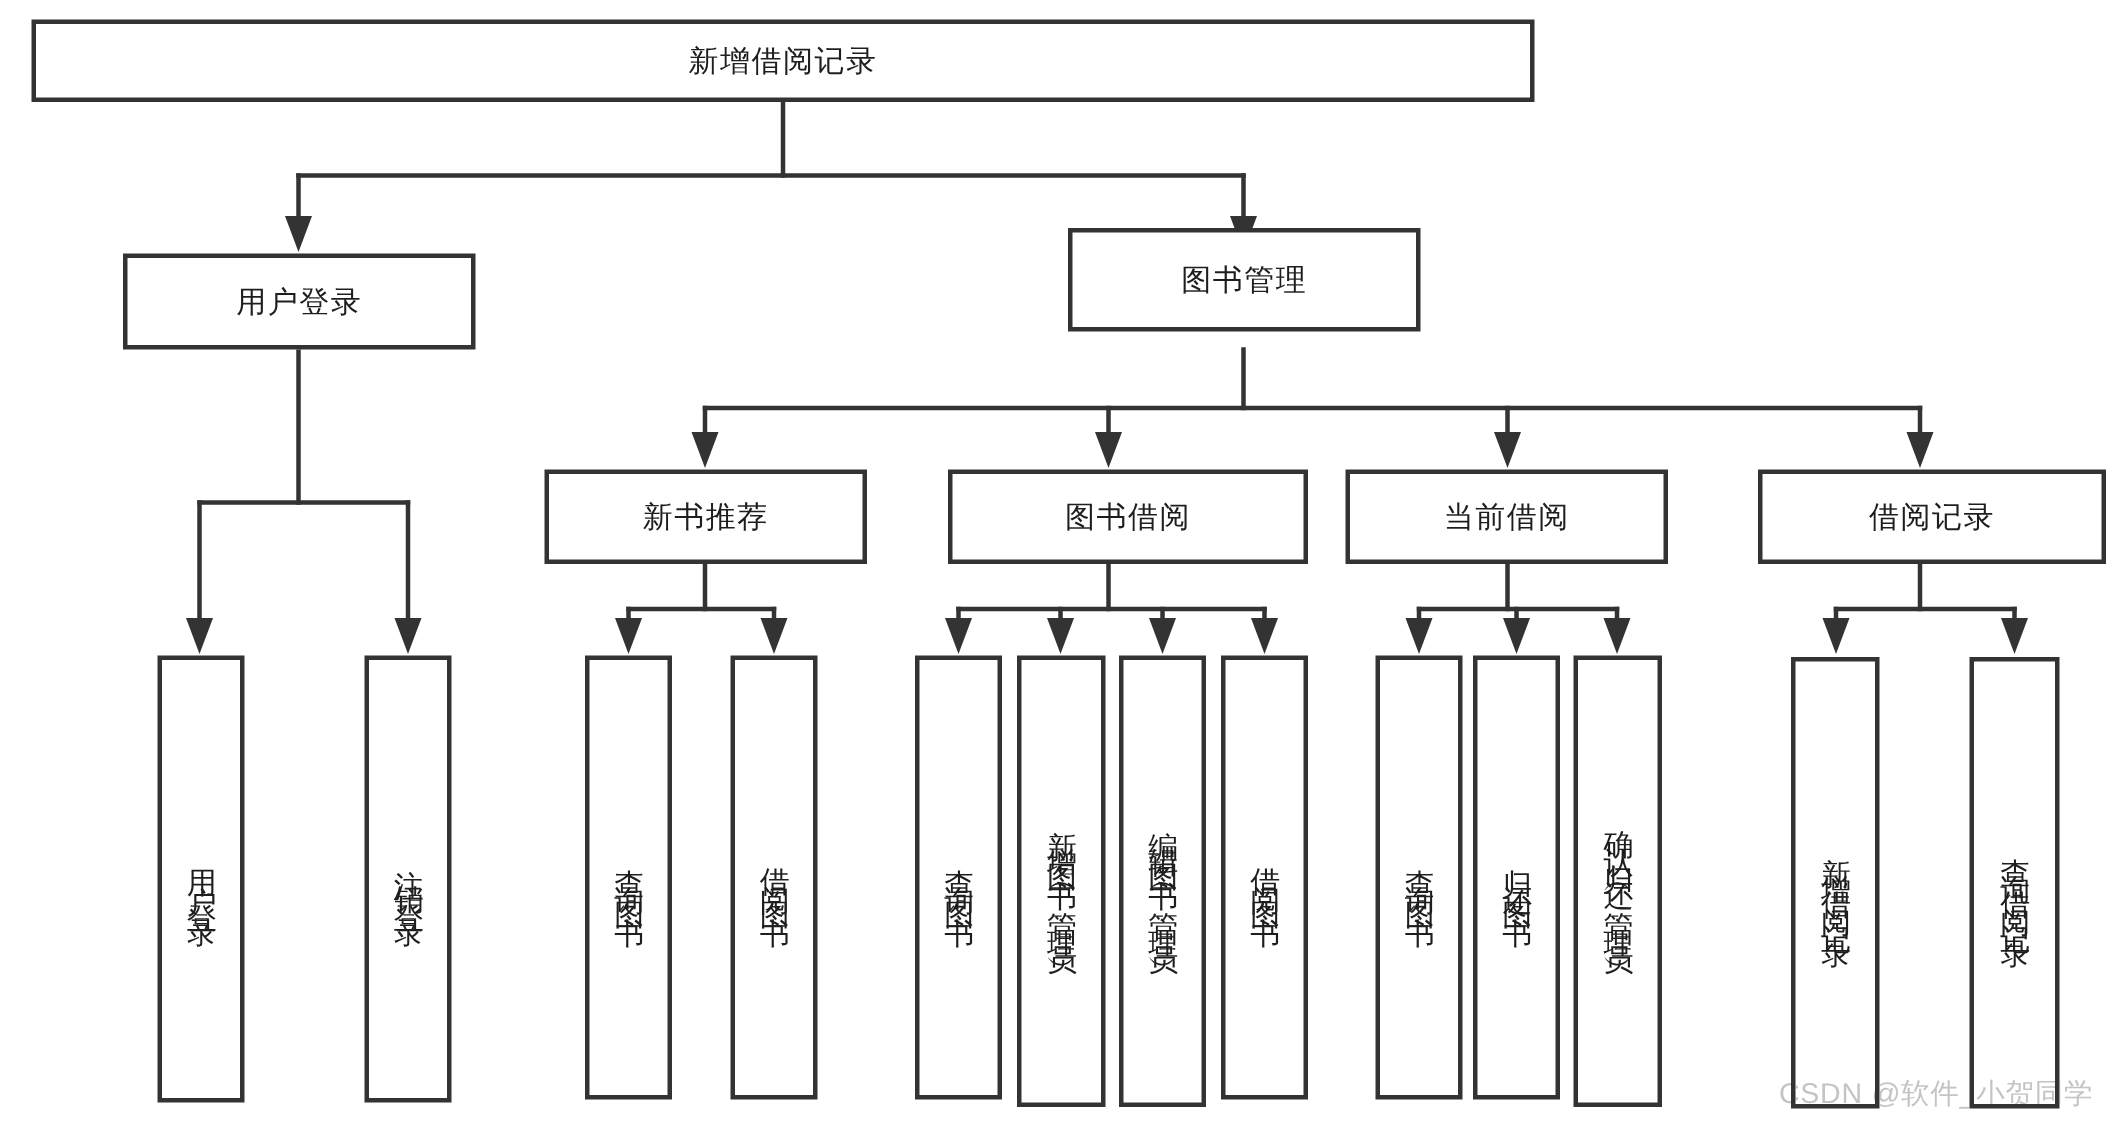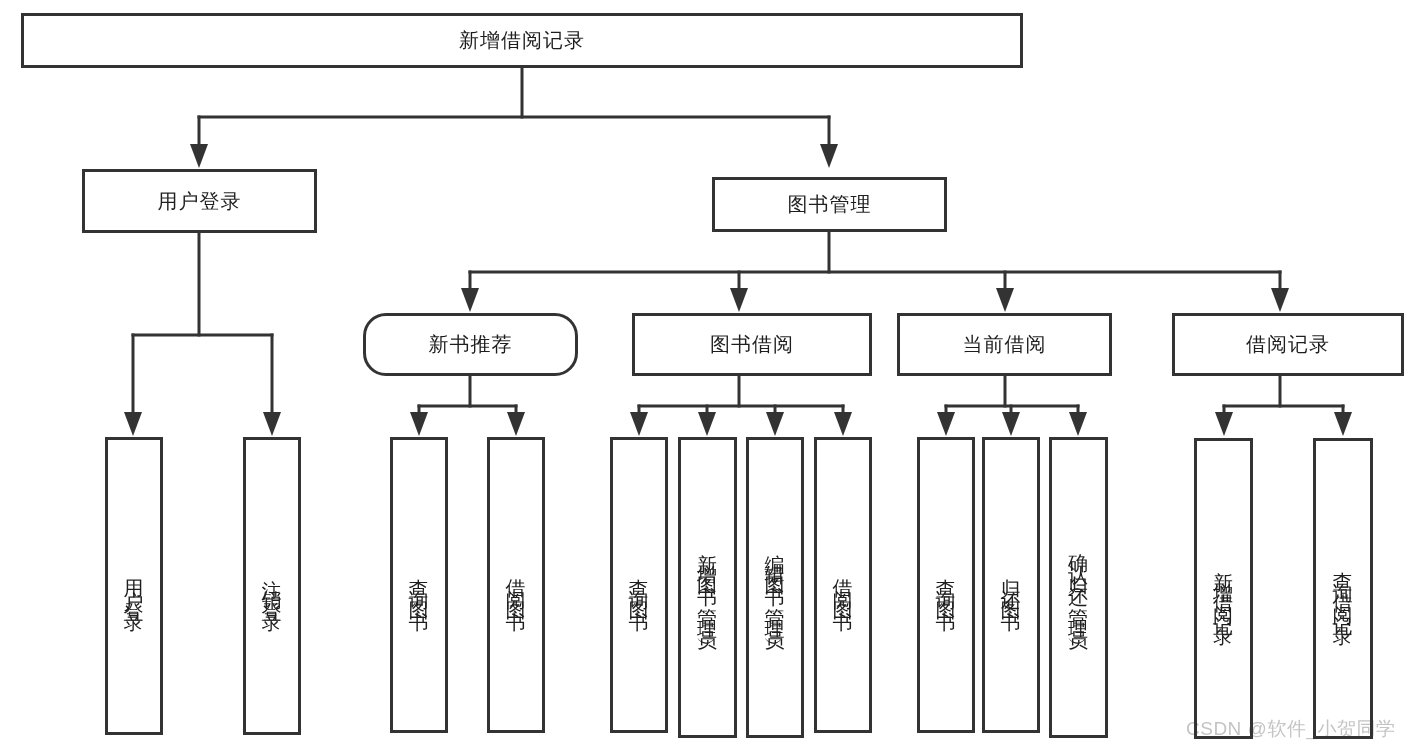--- a/index.html
+++ b/index.html
@@ -92,23 +92,23 @@
       <polygon points="1002,412 1020,412 1011,436"></polygon>
       <polygon points="1069,412 1087,412 1078,436"></polygon>
       <polygon points="1215,412 1233,412 1224,436"></polygon>
       <polygon points="1334,412 1352,412 1343,436"></polygon>
     </g>
   </svg>
 
   <div class="node" style="left:21px;top:13px;width:1002px;height:55px;">新增借阅记录</div>
 
   <div class="node" style="left:82px;top:169px;width:235px;height:64px;">用户登录</div>
-  <div class="node" style="left:712px;top:177px;width:235px;height:55px;">图书管理</div>
+  <div class="node" style="left:712px;top:152px;width:235px;height:69px;">图书管理</div>
 
-  <div class="node" style="left:363px;top:313px;width:215px;height:63px;border-radius:23px;">新书推荐</div>
+  <div class="node" style="left:363px;top:313px;width:215px;height:63px;">新书推荐</div>
   <div class="node" style="left:632px;top:313px;width:240px;height:63px;">图书借阅</div>
   <div class="node" style="left:897px;top:313px;width:215px;height:63px;">当前借阅</div>
   <div class="node" style="left:1172px;top:313px;width:232px;height:63px;">借阅记录</div>
 
   <div class="node node-v" style="left:105px;top:437px;width:58px;height:298px;">用户登录</div>
   <div class="node node-v" style="left:243px;top:437px;width:58px;height:298px;">注销登录</div>
 
   <div class="node node-v" style="left:390px;top:437px;width:58px;height:296px;">查询图书</div>
   <div class="node node-v" style="left:487px;top:437px;width:58px;height:296px;">借阅图书</div>
 

